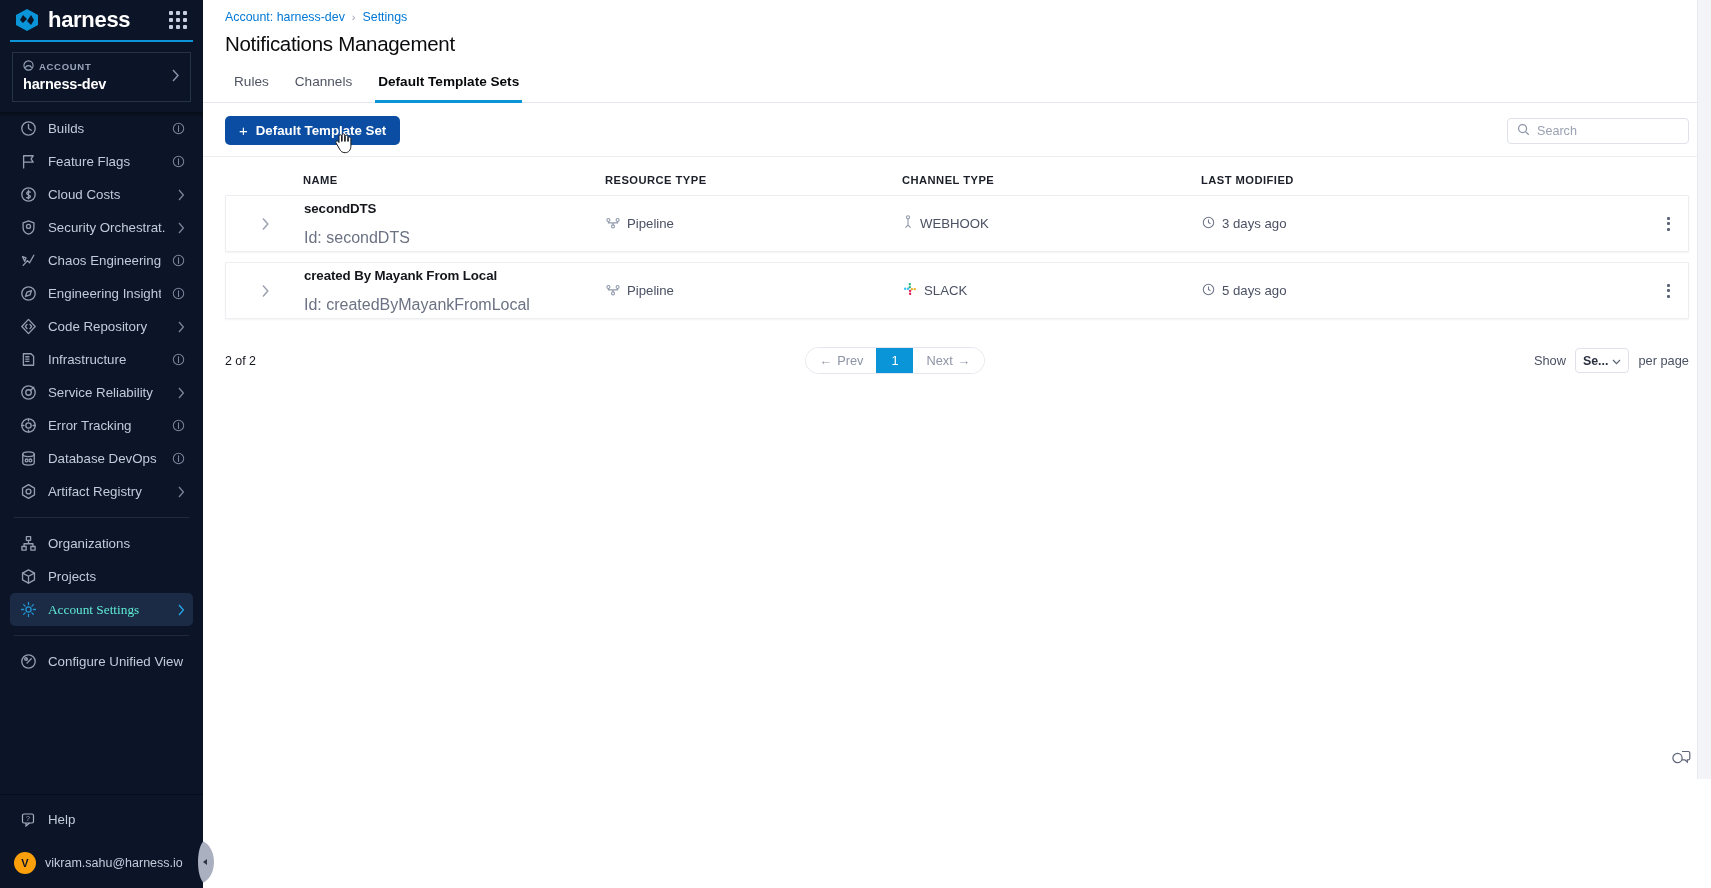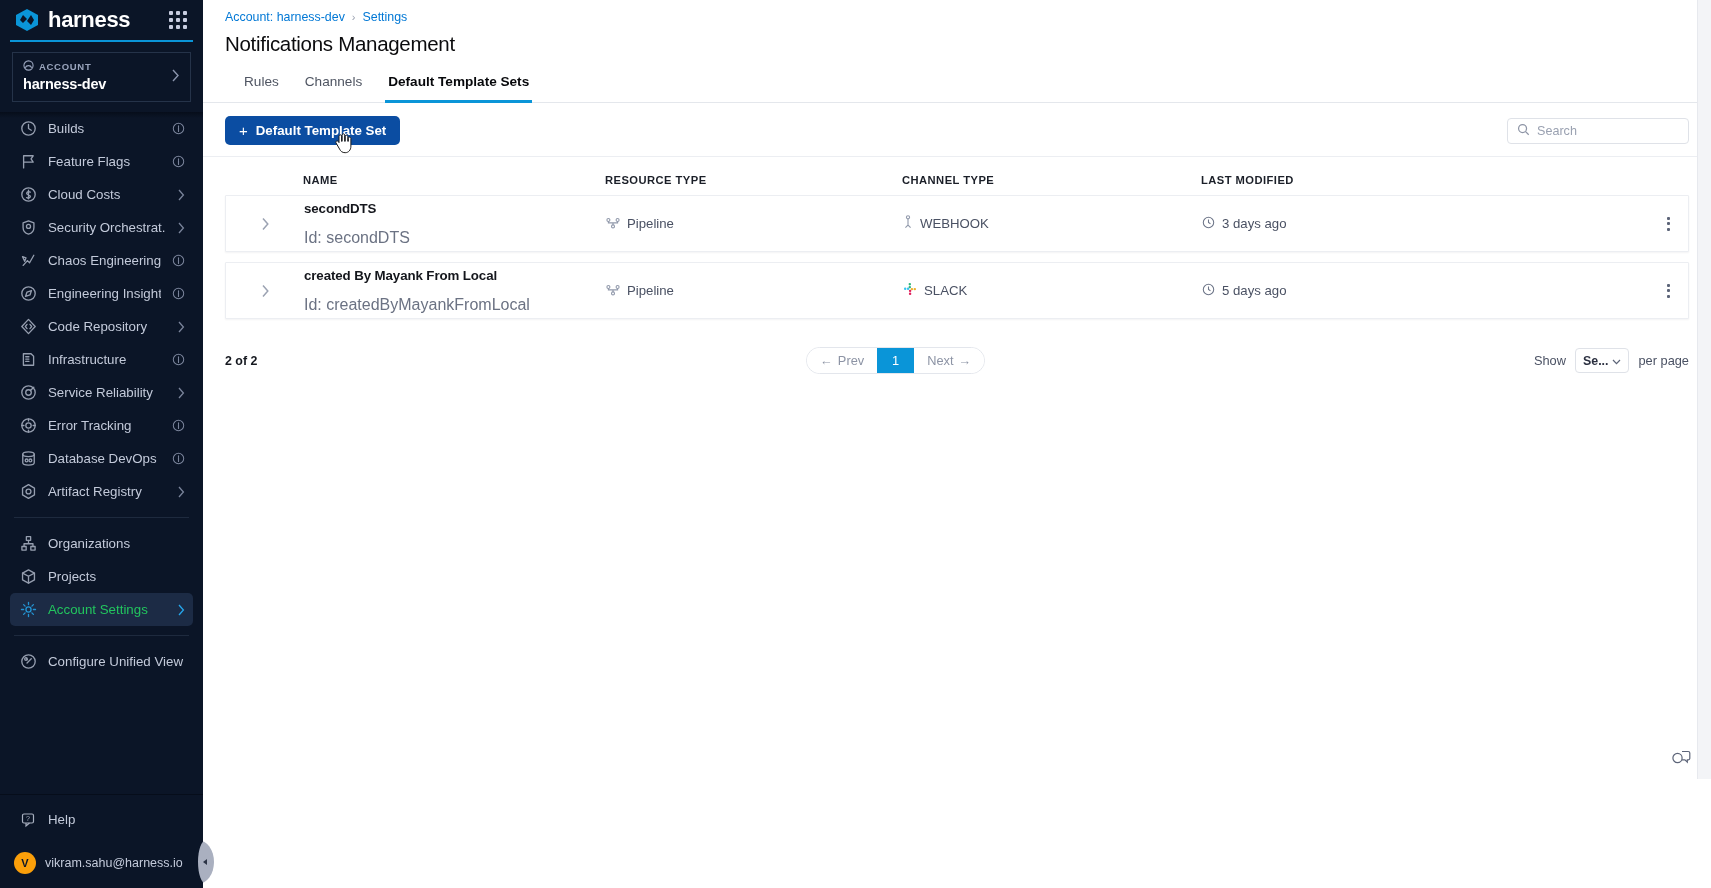--- a/index.html
+++ b/index.html
@@ -90,21 +90,21 @@
     align-items: center;
     gap: 11px;
     border-radius: 5px;
     cursor: pointer;
     color: #c3cada;
     font-size: 13.3px;
   }
   .nav-item .ico { width: 17px; height: 17px; flex: 0 0 17px; opacity: .85; display:flex; align-items:center; justify-content:center;}
   .nav-item .lbl { flex: 1; white-space: nowrap; overflow: hidden; }
   .nav-item .suffix { color: #7a849b; font-size: 12px; display:flex; align-items:center;}
-  .nav-item.active { background: #1c2b45; color: #22c55e; }
+  .nav-item.active { background: #1c2b45; color: #5eead4; font-family: Liberation Serif, serif; }
   .nav-item.active .suffix { color: #25a6eb; }
   .nav-sep { height: 1px; background: #1e2a3e; margin: 9px 14px; }
 
   .sb-bottom { padding-bottom: 4px; }
   .user-row {
     display: flex; align-items: center; gap: 9px;
     padding: 6px 12px 10px 14px; cursor: pointer;
   }
   .avatar {
     width: 22px; height: 22px; border-radius: 50%;
@@ -141,21 +141,21 @@
   .page-head { padding: 10px 0 0 22px; }
   .breadcrumb { font-size: 12.4px; display: flex; align-items: center; gap: 7px; }
   .breadcrumb a { color: #0278d5; text-decoration: none; cursor: pointer; }
   .breadcrumb .sep { color: #9aa1b0; font-size: 11px; }
   .page-title {
     font-size: 20.5px; font-weight: 400; color: #0b0b0d;
     margin-top: 8px; letter-spacing: -0.3px;
   }
   .tabs {
     display: flex; gap: 20px;
-    padding: 0 0 0 38px;
+    padding: 0 0 0 28px;
     margin-top: 12px;
     border-bottom: 1px solid #e4e7ec;
   }
   .tab {
     padding: 6px 3px 11px 3px;
     font-size: 13.6px; color: #4f5562; cursor: pointer;
     border-bottom: 3px solid transparent;
     margin-bottom: -1px;
   }
   .tab.active { color: #07080b; font-weight: 700; border-bottom-color: #0a95d8; }
@@ -235,21 +235,21 @@
     flex-direction: column; gap: 2.5px; cursor: pointer;
   }
   .kebab i { width: 3px; height: 3px; border-radius: 1px; background:#5c6478; display:block;}
 
   
   .pager {
     display: flex; align-items: center; justify-content: space-between;
     padding: 14px 22px 0 22px;
     margin-top: 4px;
   }
-  .pager .count { font-size: 12.4px; color: #15181f; font-weight: 700;}
+  .pager .count { font-size: 12.4px; color: #15181f; font-weight: 400;}
   .pg-group {
     display: flex; align-items: center;
     border: 1px solid #e3e6ec; border-radius: 15px; overflow: hidden;
     background: #fff; height: 27px;
   }
   .pg-btn {
     padding: 0 13px; height: 100%; display: flex; align-items:center; gap: 5px;
     font-size: 12.8px; color: #8d94a5; cursor: pointer; background: #fff;
   }
   .pg-num {

